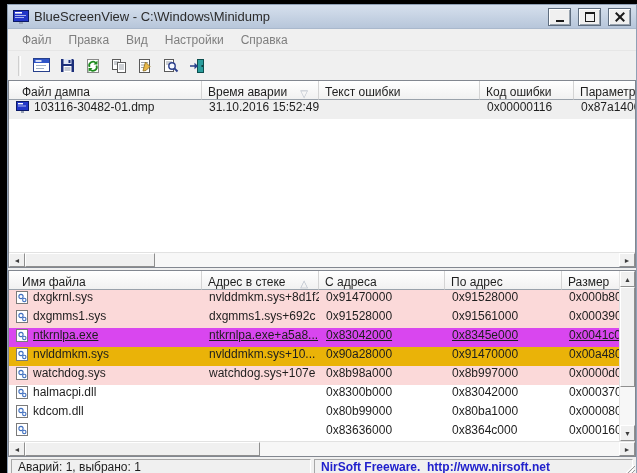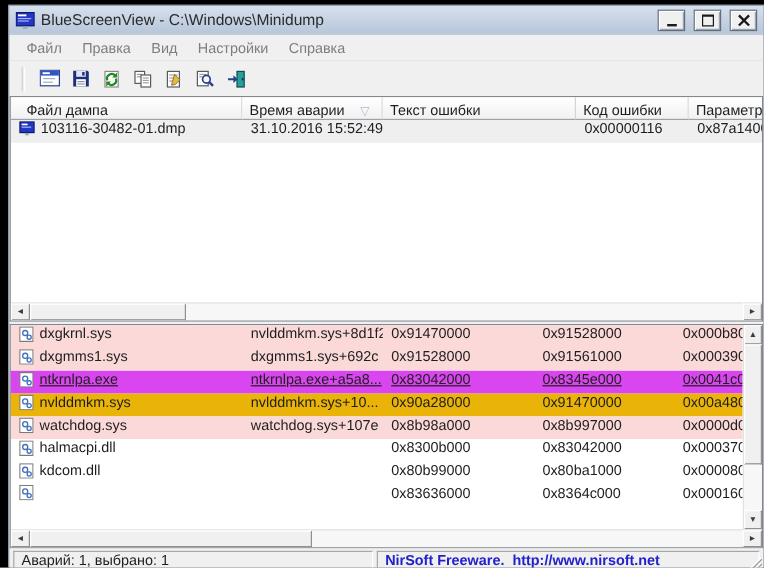--- a/index.html
+++ b/index.html
@@ -255,20 +255,38 @@
       <div class="sb-thumb" style="width:130px"></div>
       <div class="sb-spacer"></div>
       <div class="sb-btn">►</div>
     </div>
   </div>
 
   <div class="splitter"></div>
 
   <div class="pane pane-lower">
     <div class="rows-wrap">
+      <div class="lv-header">
+        <div class="hcell lc1">
+            <span>Имя файла</span>
+          </div>
+        <div class="hcell lc2">
+            <span>Адрес в стеке</span>
+            <span class="sort-glyph">△</span>
+          </div>
+        <div class="hcell lc3">
+            <span>С адреса</span>
+          </div>
+        <div class="hcell lc4">
+            <span>По адрес</span>
+          </div>
+        <div class="hcell lc5">
+            <span>Размер</span>
+          </div>
+      </div>
       <div id="driver-rows">
           <div class="lv-row" style="background: rgb(251, 217, 217);">
             <div class="cell lc1">
               <svg width="12" height="13">
                 <rect x="0.5" y="0.5" width="11" height="12" fill="#ffffff" stroke="#7a7a7a"></rect>
                 <circle cx="5" cy="5.5" r="2.1" fill="none" stroke="#3f6fbf" stroke-width="1.1"></circle>
                 <circle cx="8.3" cy="9" r="1.7" fill="none" stroke="#3f6fbf" stroke-width="1.1"></circle>
               </svg>
               <span>dxgkrnl.sys</span>
             </div>

